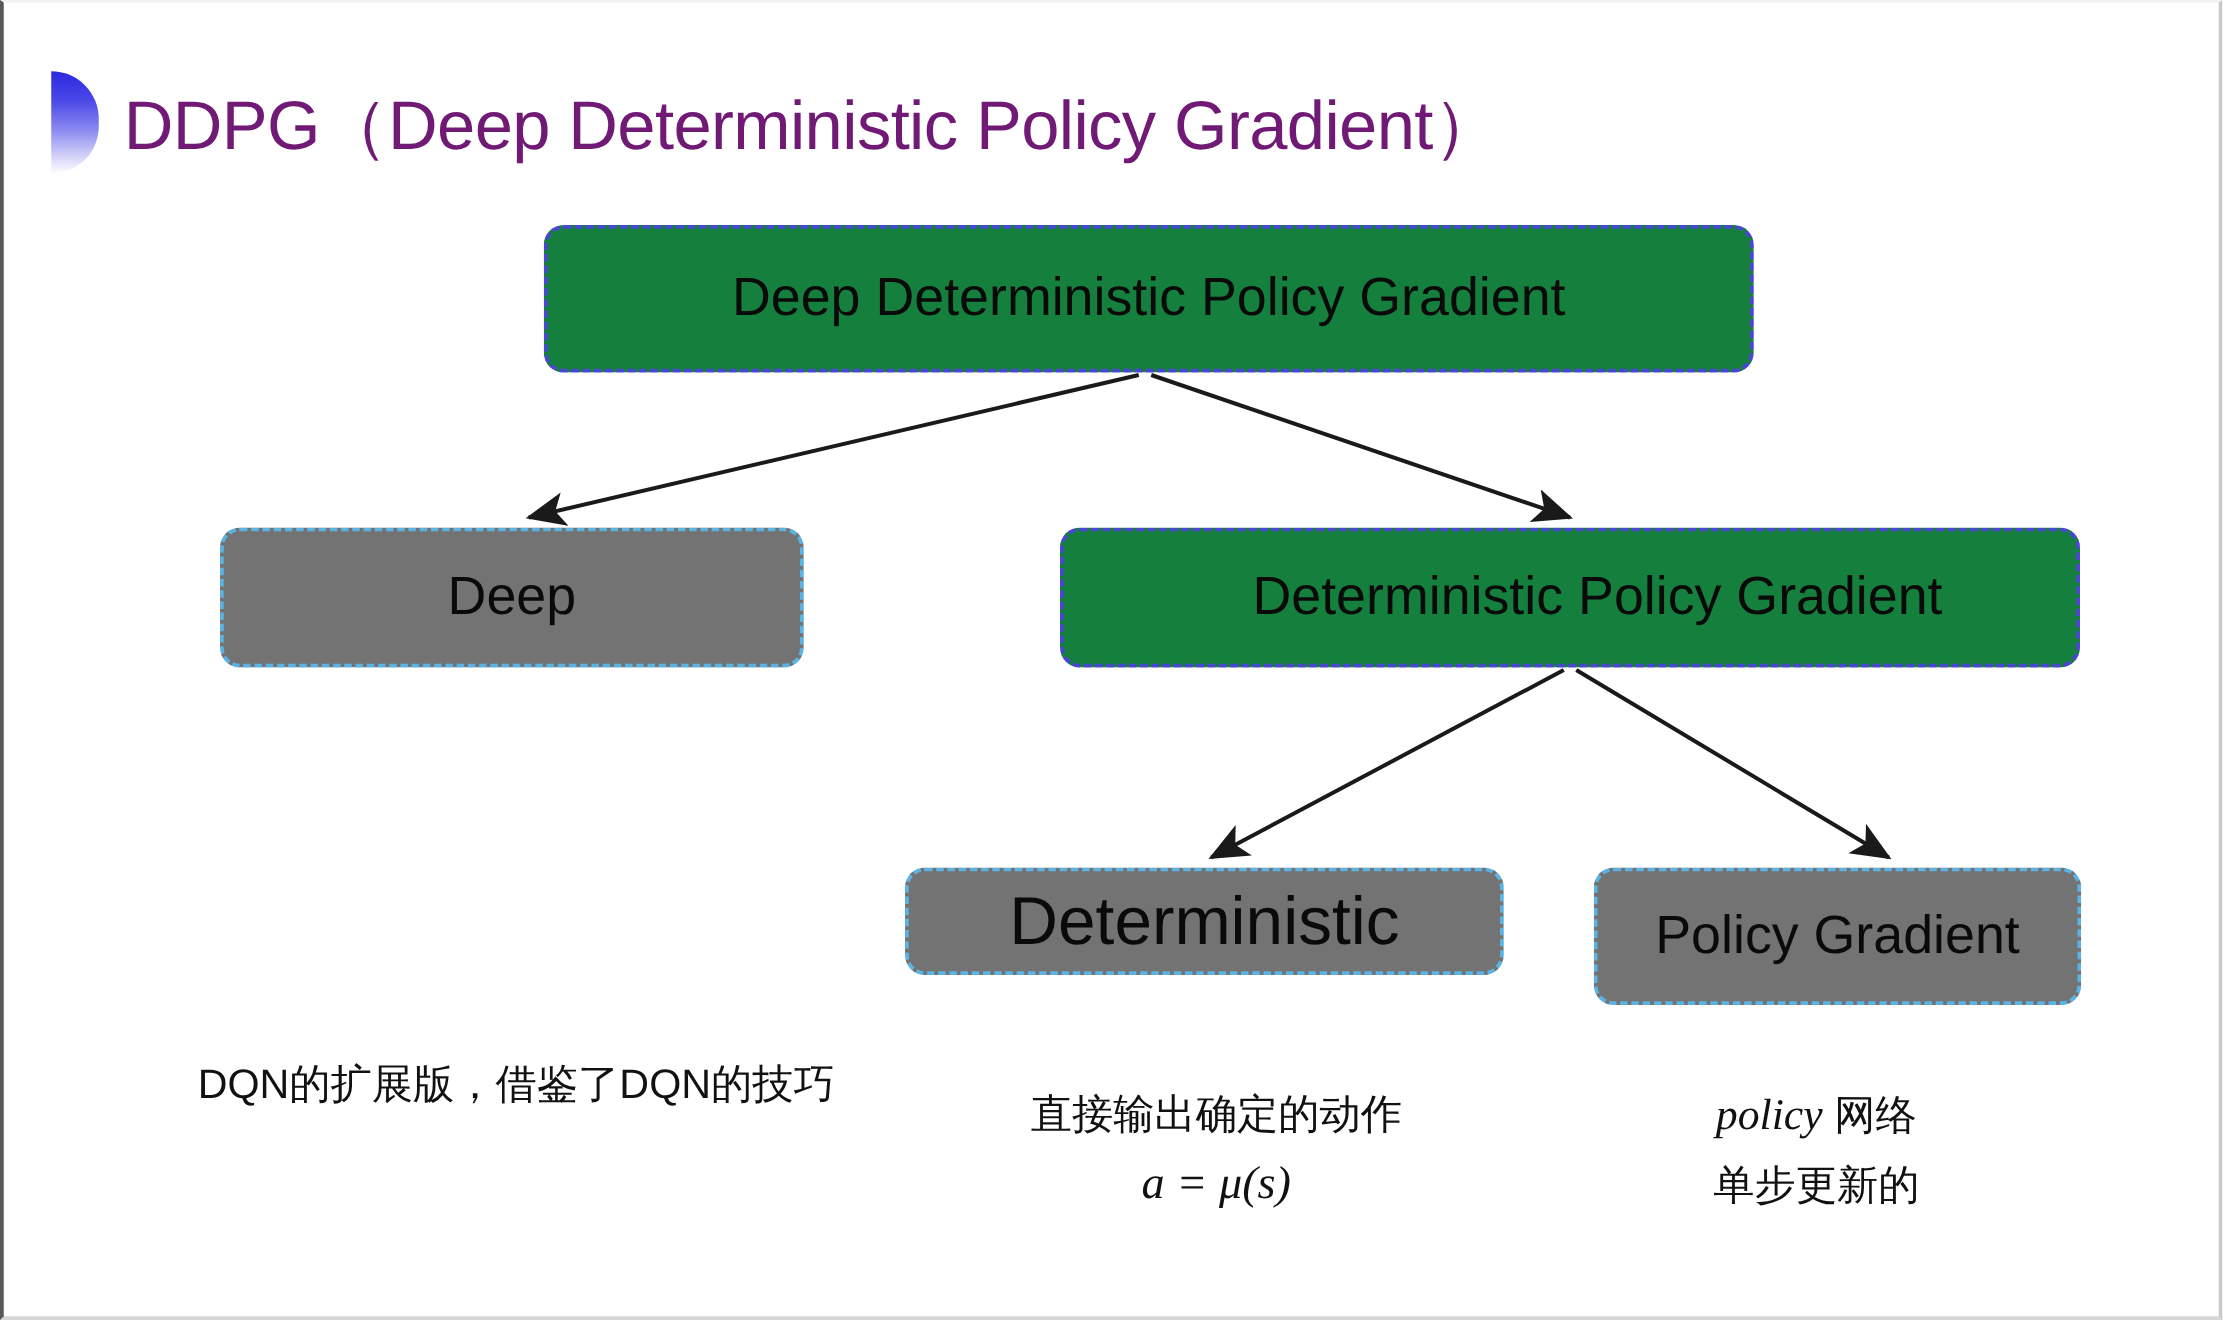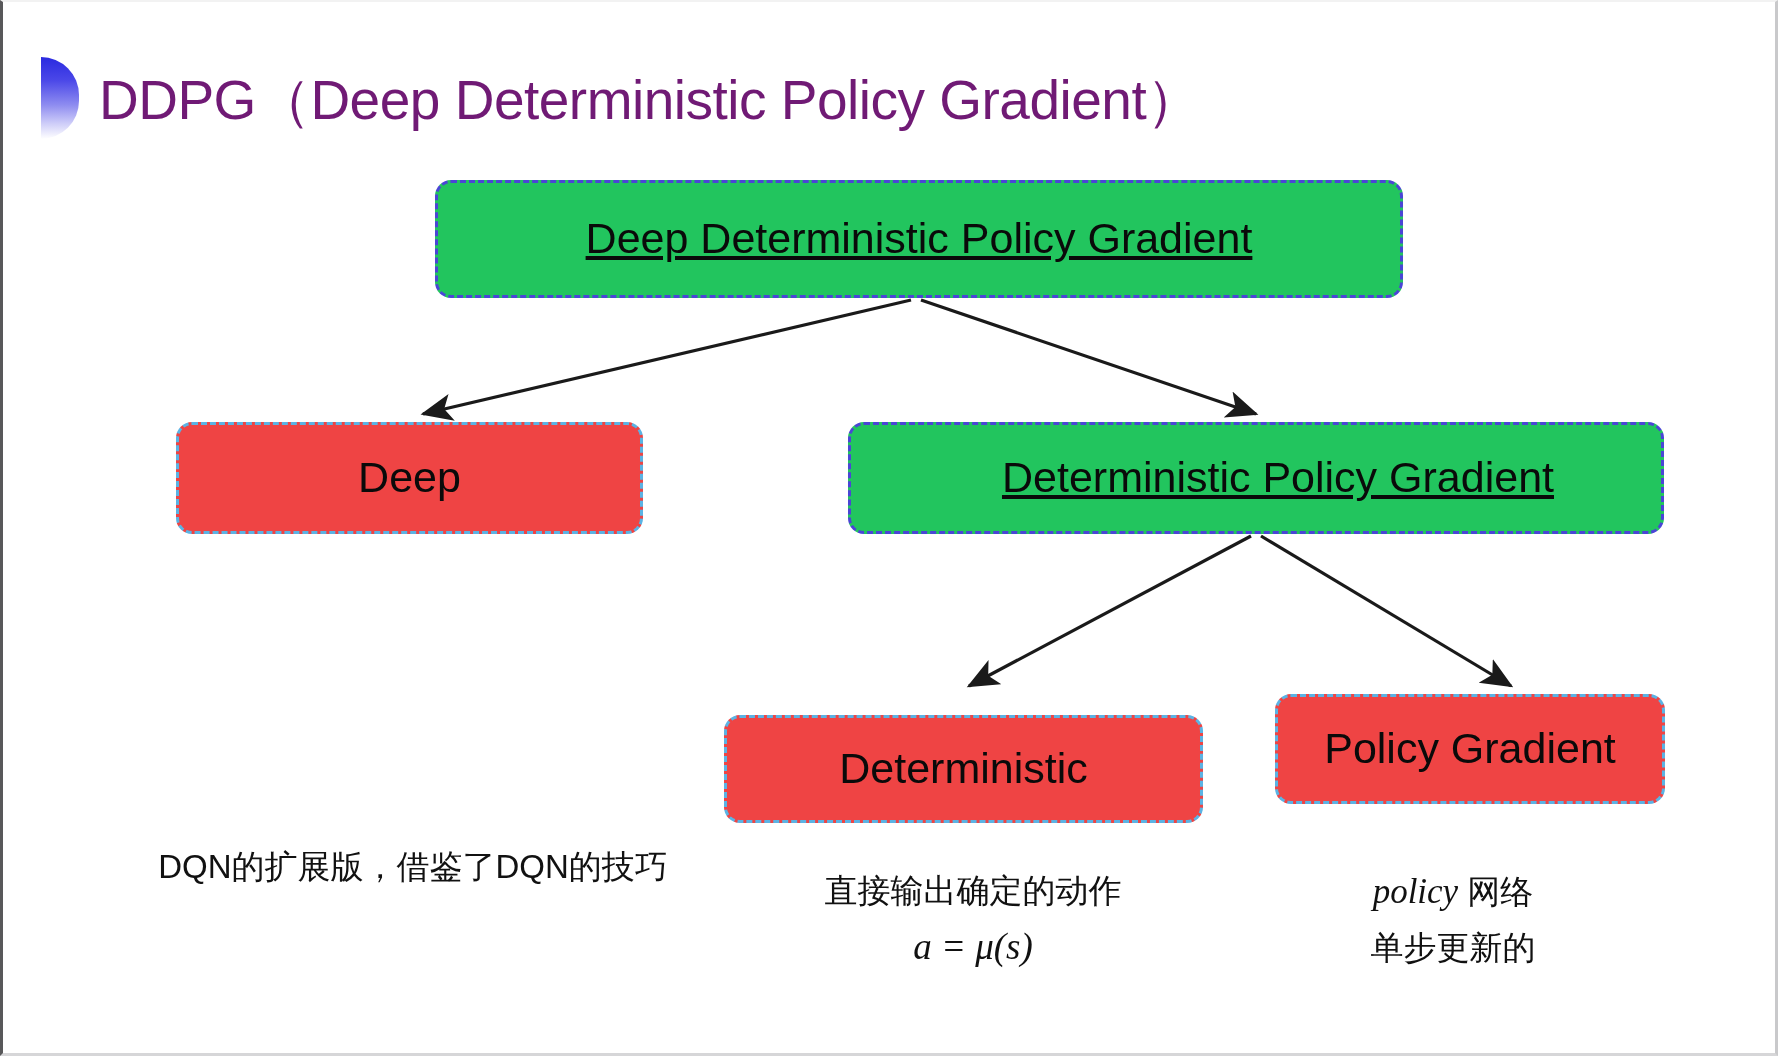--- a/index.html
+++ b/index.html
@@ -52,33 +52,32 @@
     box-sizing: border-box;
     border-radius: 16px;
     display: flex;
     align-items: center;
     justify-content: center;
     text-align: center;
     color: #0a0a0a;
     line-height: 1.15;
   }
   .node.purple {
-    background: #22c55e;
+    background: #15803d;
     border: 3px dashed #4b45d6;
-    text-decoration: underline;
   }
   .node.blue {
-    background: #ef4444;
+    background: #737373;
     border: 3px dashed #5bb3e4;
   }
 
   #node-root   { left: 432px; top: 178px; width: 968px; height: 118px; font-size: 43px; }
   #node-deep   { left: 173px; top: 420px; width: 467px; height: 112px; font-size: 43px; }
   #node-dpg    { left: 845px; top: 420px; width: 816px; height: 112px; font-size: 43px; padding-left: 44px; }
-  #node-det    { left: 721px; top: 692px; width: 479px; height: 108px; font-size: 43px; margin-top: 21px; }
+  #node-det    { left: 721px; top: 692px; width: 479px; height: 86px; font-size: 54px; }
   #node-pg     { left: 1272px; top: 692px; width: 390px; height: 110px; font-size: 43px; }
 
   
   #arrows {
     position: absolute;
     left: 0; top: 0;
     width: 1778px;
     height: 1056px;
     pointer-events: none;
   }

